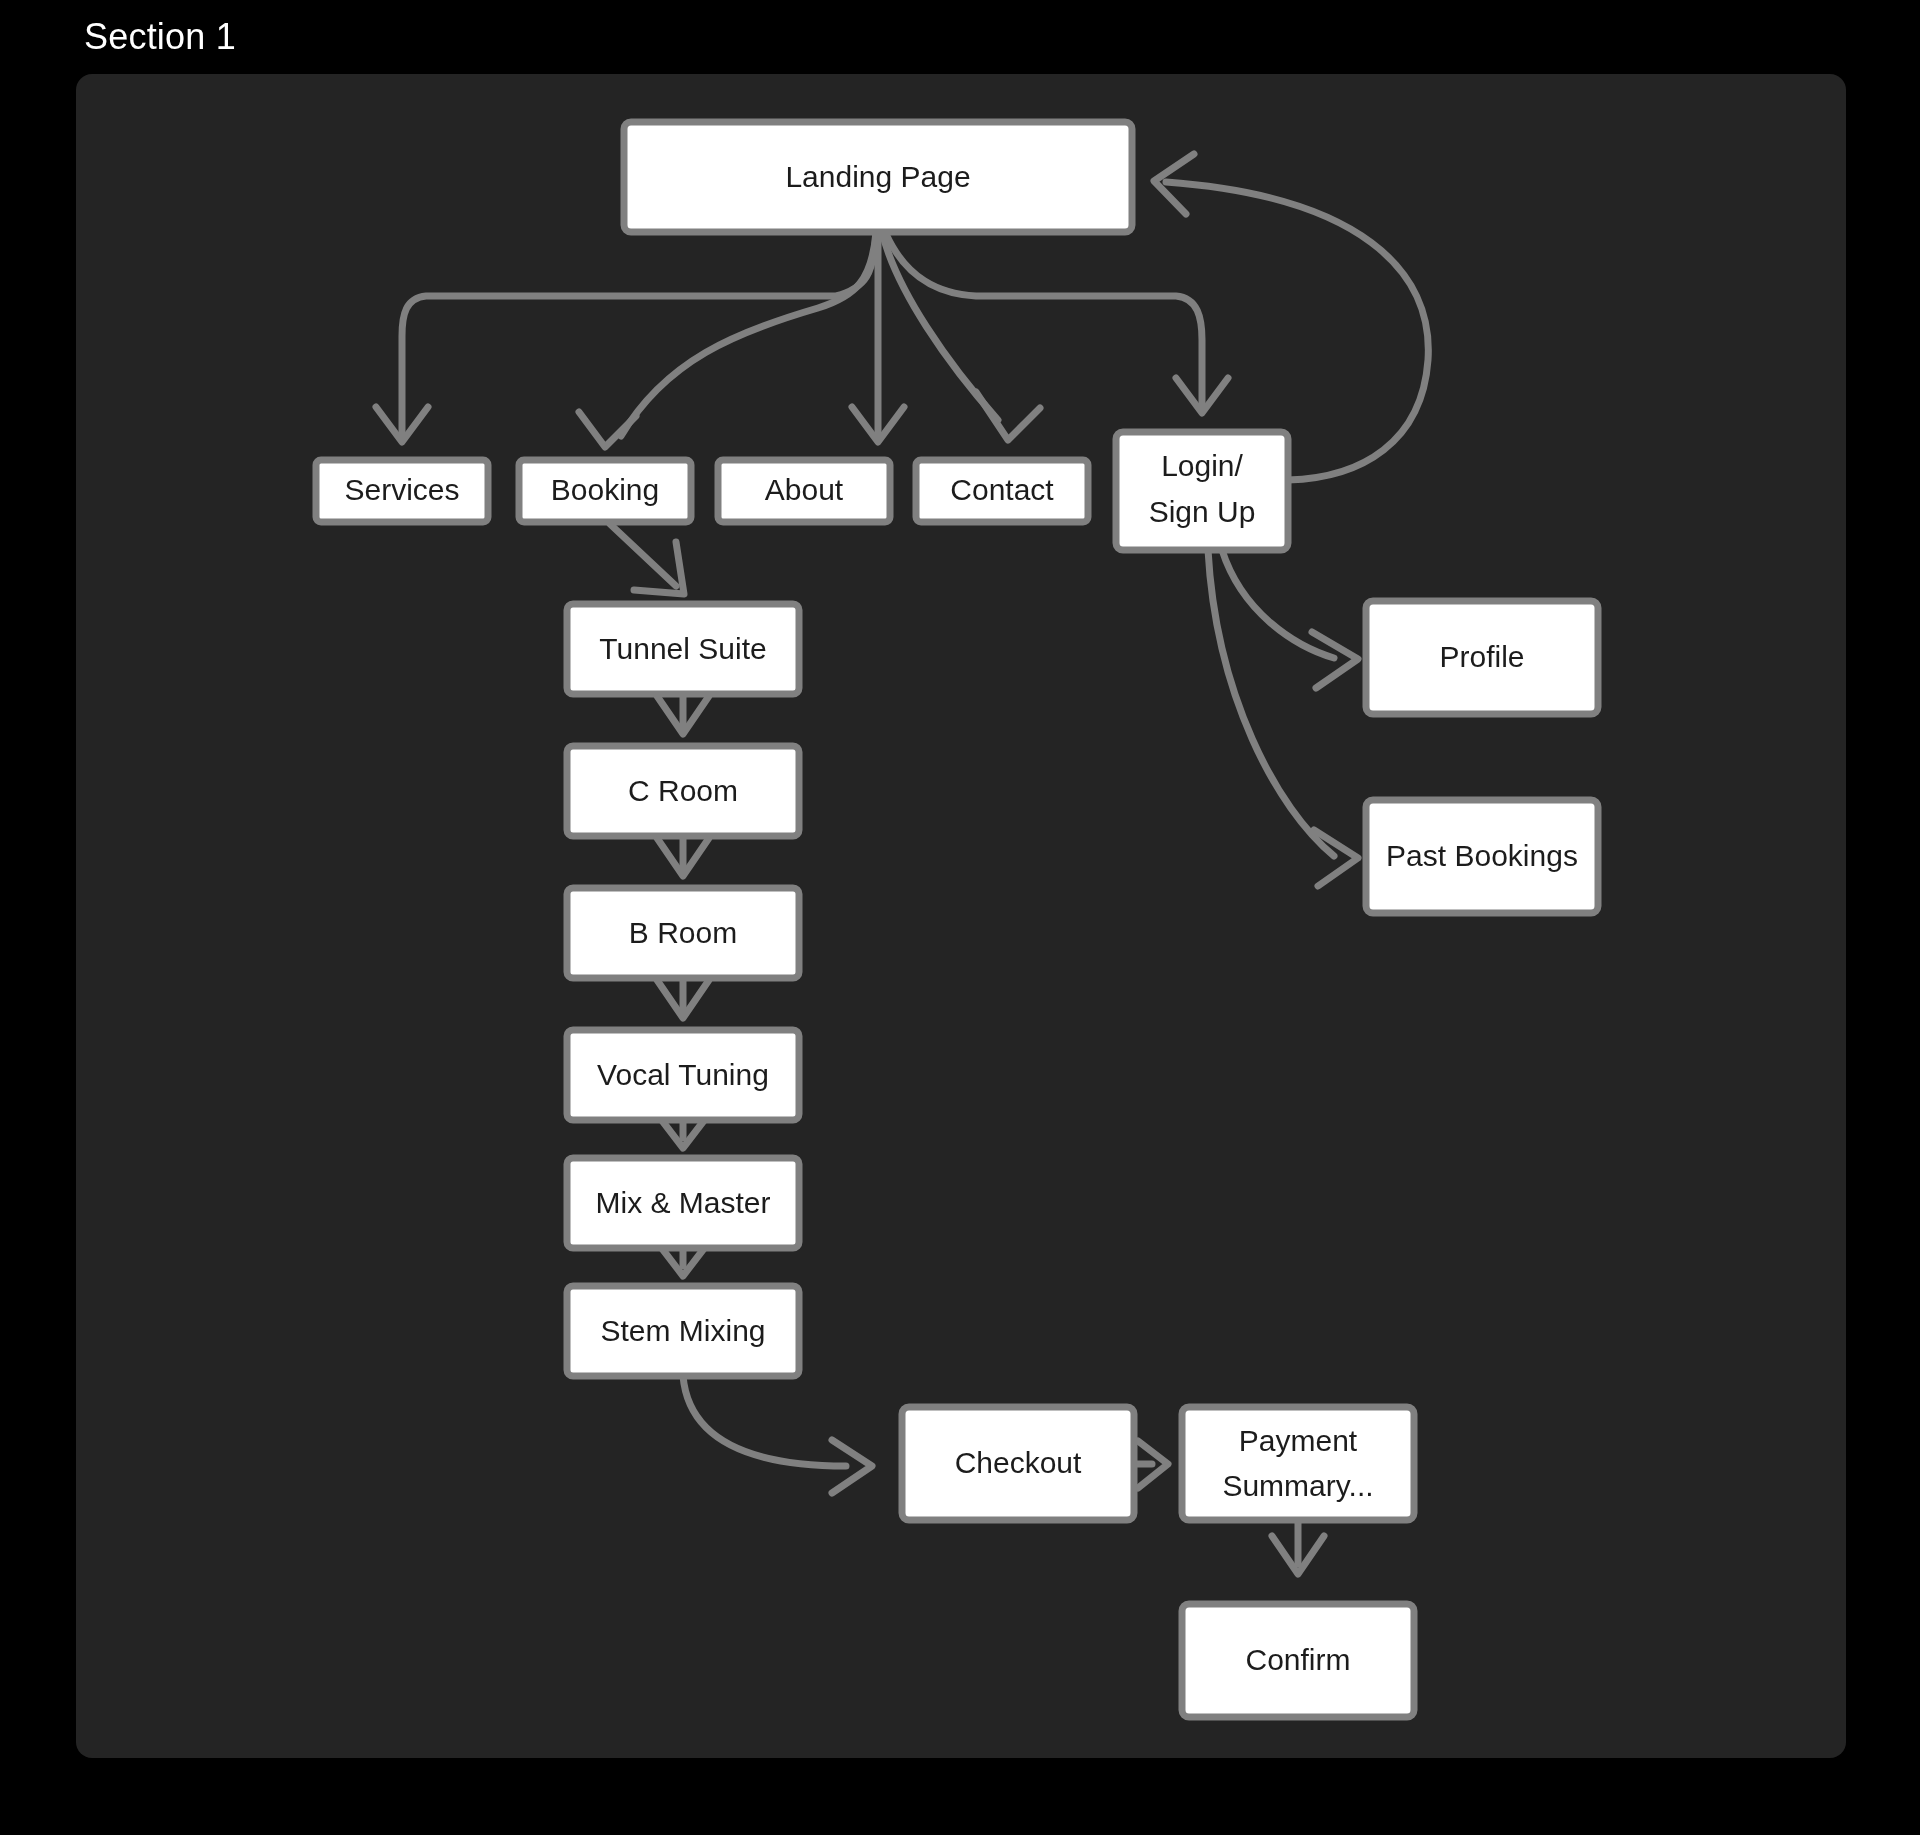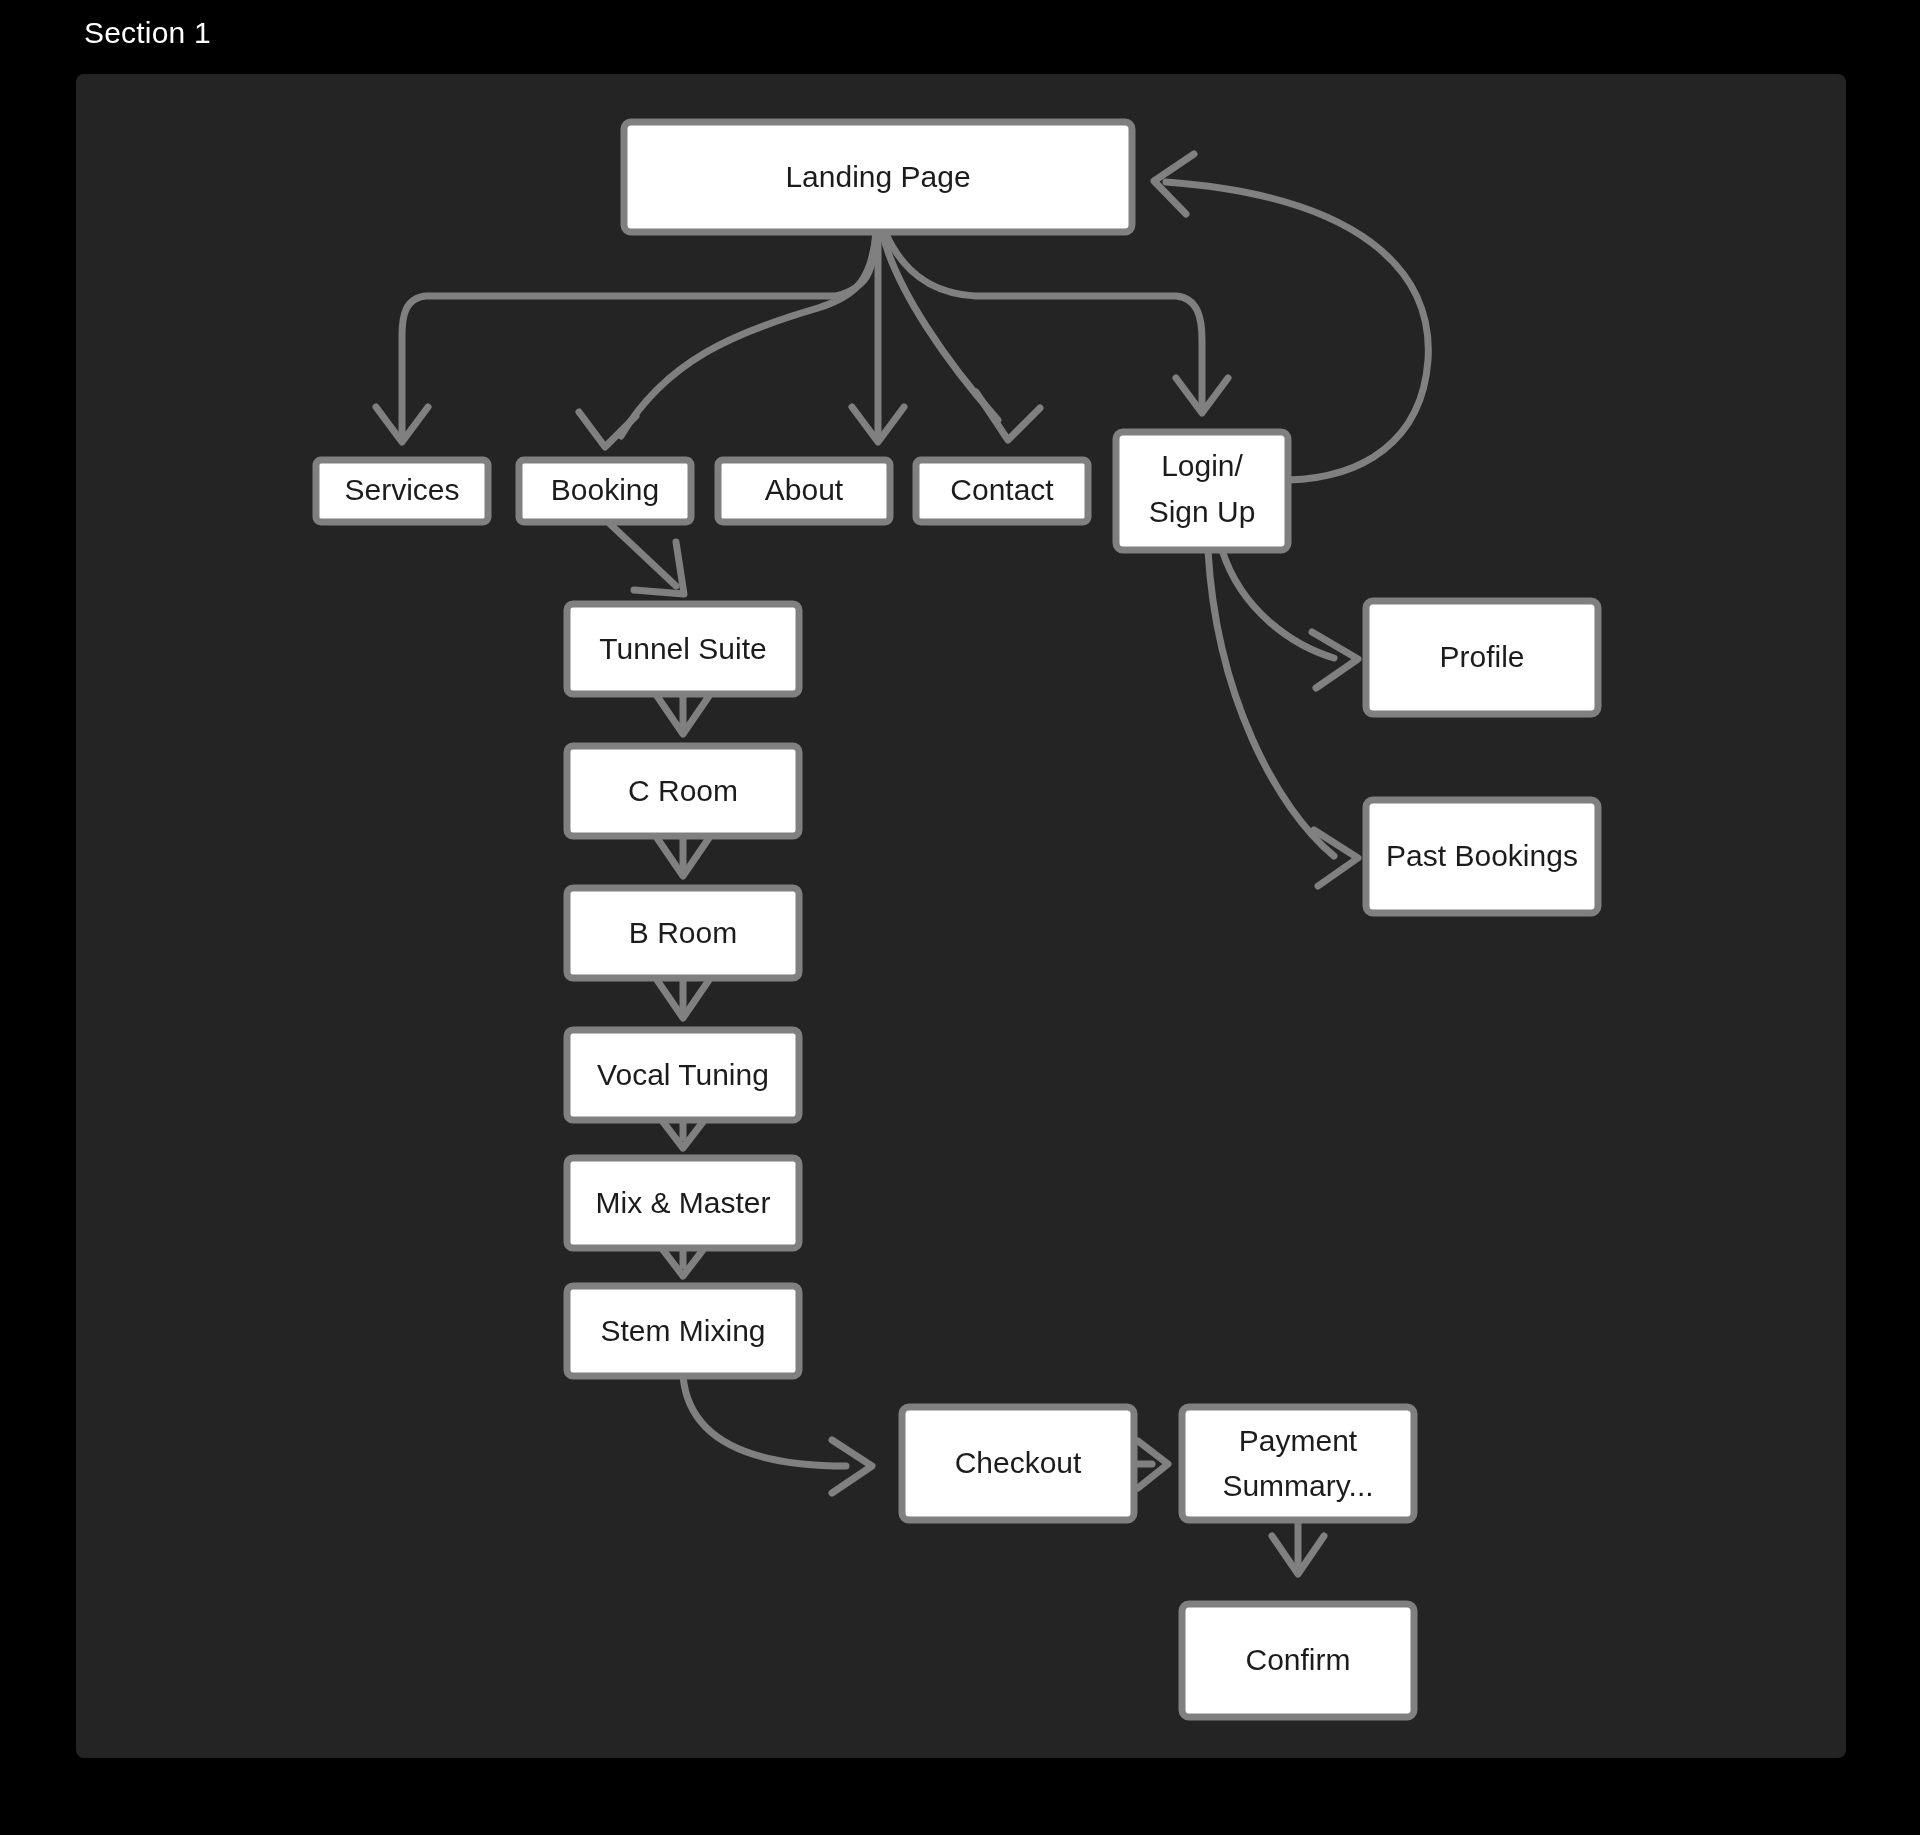--- a/index.html
+++ b/index.html
@@ -16,33 +16,33 @@
   #root {
     position: relative;
     width: 1920px;
     height: 1835px;
     background: #000000;
   }
   .section-title {
     position: absolute;
     left: 84px;
     top: 16px;
-    font-size: 30px;
+    font-size: 36px;
     color: #ffffff;
     letter-spacing: 0.2px;
     white-space: nowrap;
   }
   .panel {
     position: absolute;
     left: 76px;
     top: 74px;
     width: 1770px;
     height: 1684px;
     background: #242424;
-    border-radius: 8px;
+    border-radius: 16px;
   }
   .diagram {
     position: absolute;
     left: 0;
     top: 0;
     width: 1770px;
     height: 1684px;
     display: block;
   }
   .node-rect {

